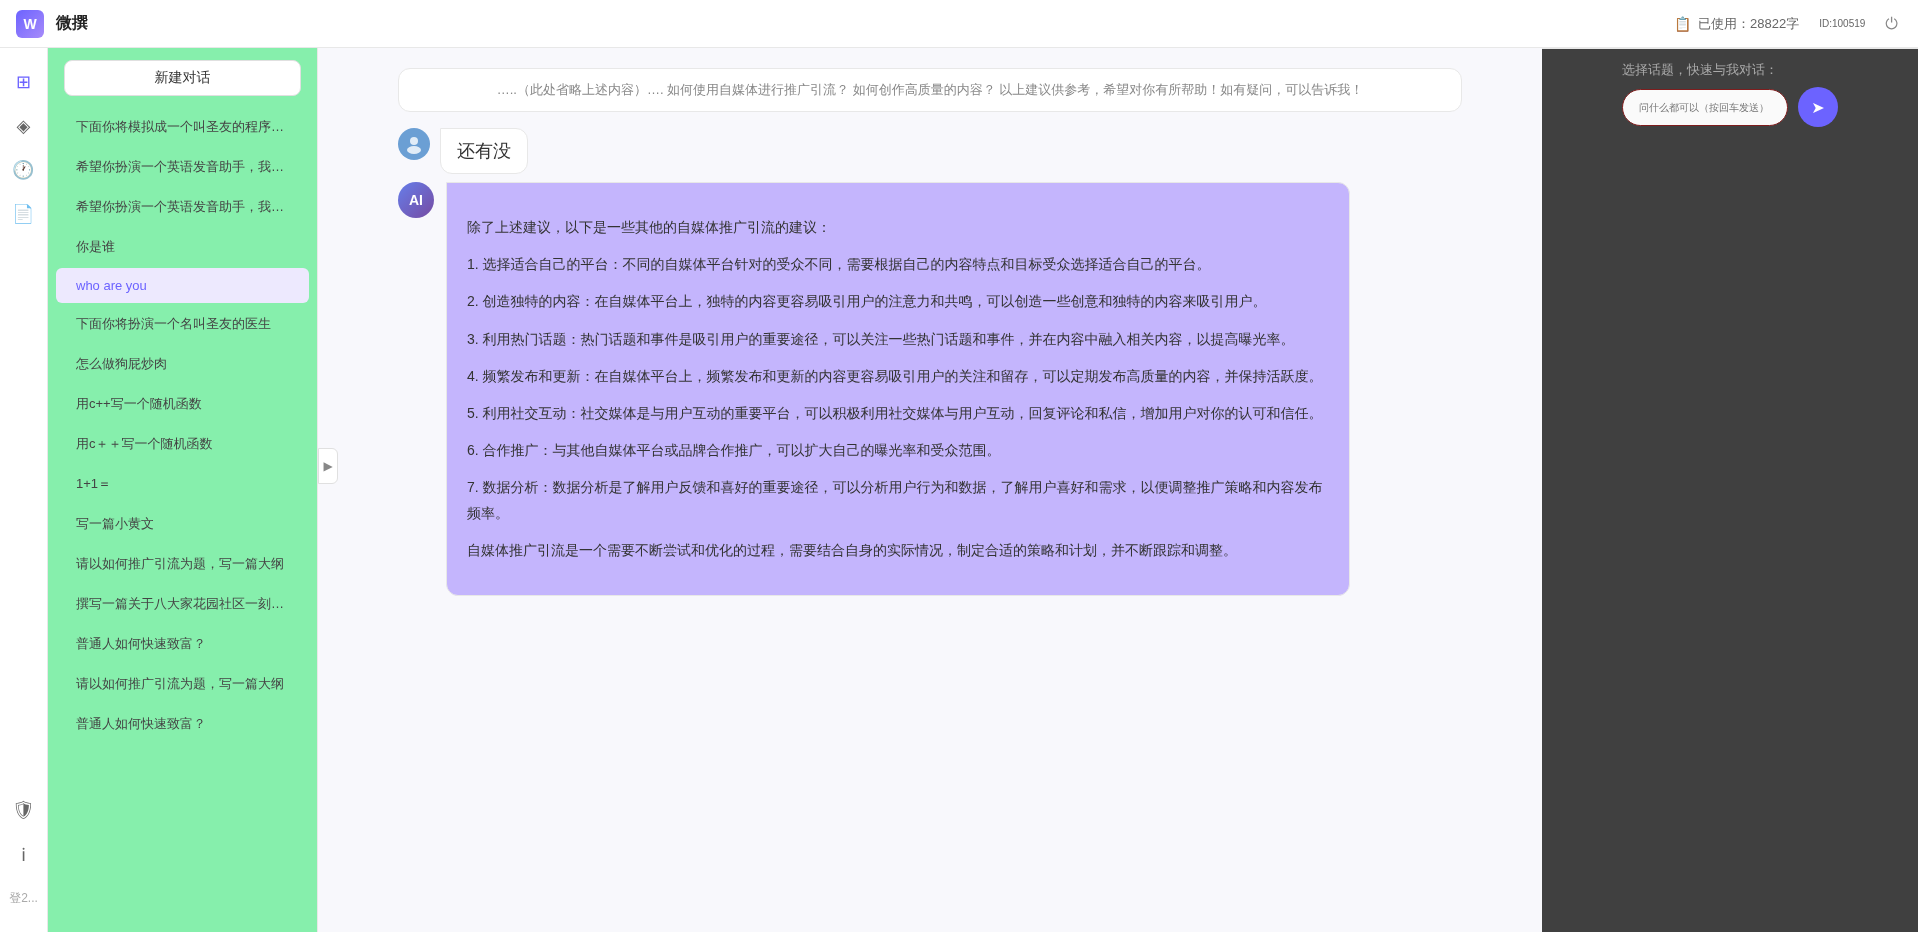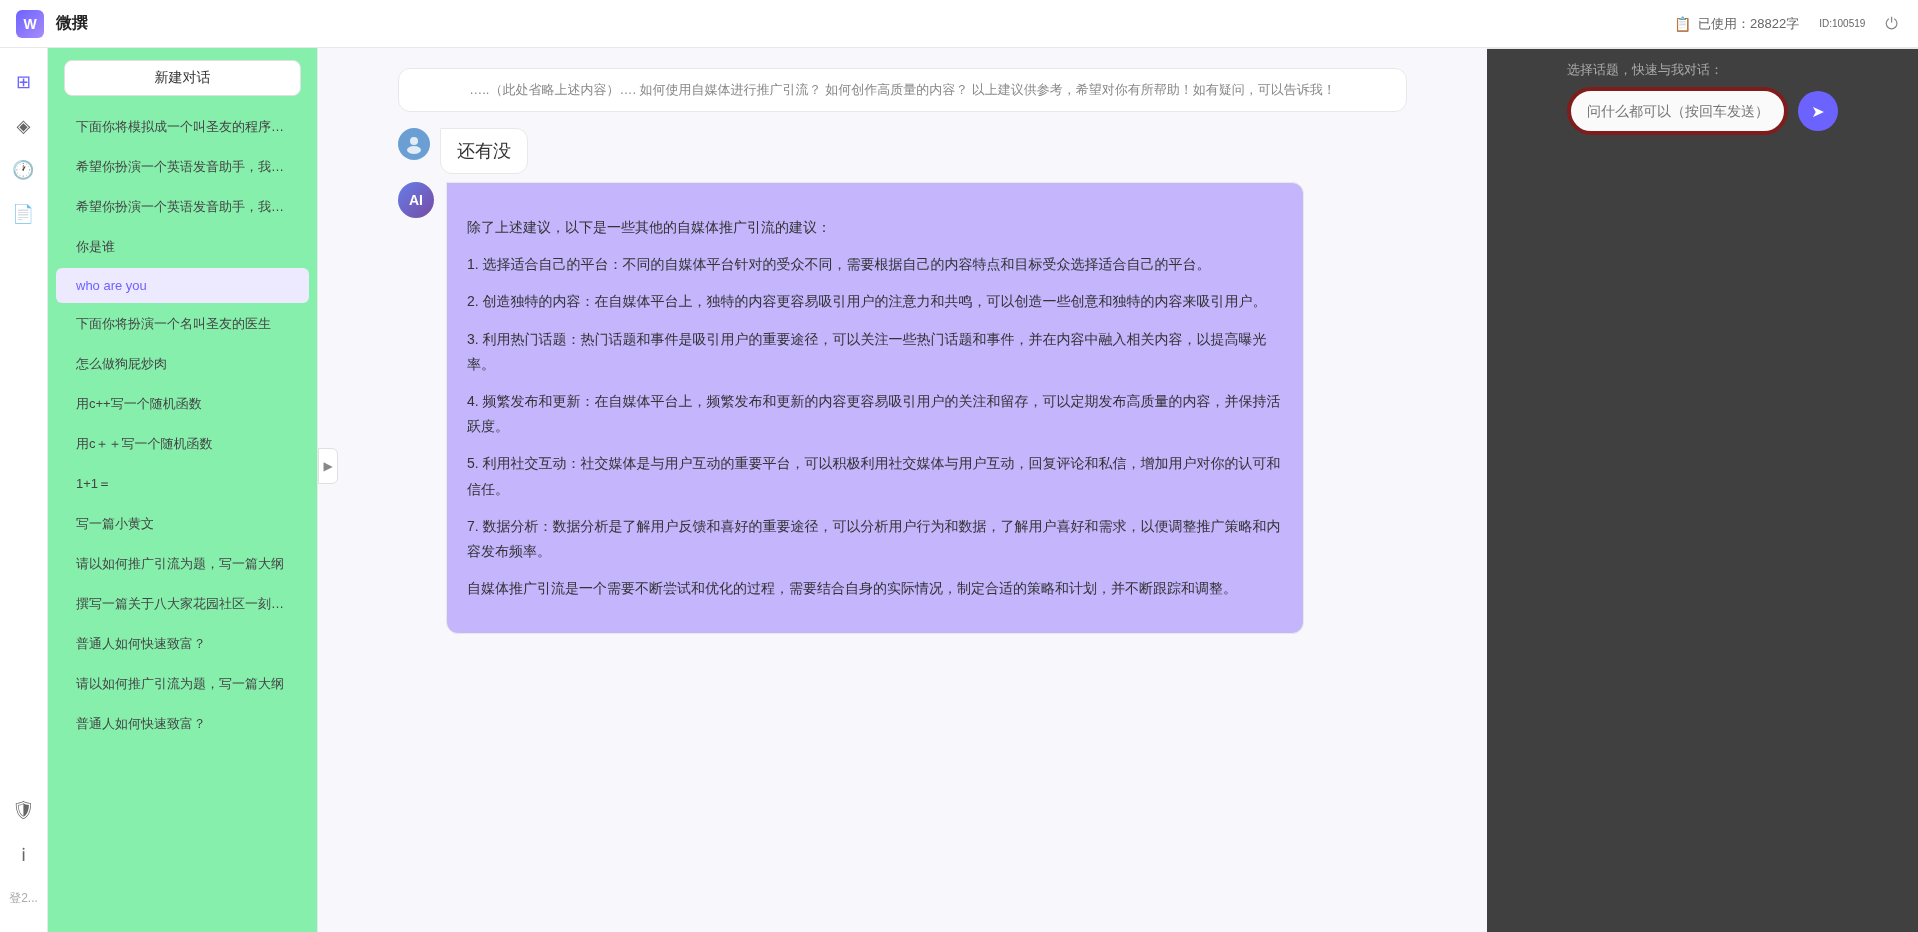--- a/index.html
+++ b/index.html
@@ -274,23 +274,23 @@
       margin-bottom: 8px;
     }
     .input-row {
       display: flex;
       align-items: center;
       gap: 10px;
     }
     .chat-input {
       flex: 1;
       padding: 12px 16px;
-      border: 4px solid #7f1d1d;
+      border: 1px solid #7f1d1d;
       border-radius: 24px;
-      font-size: 14px;
+      font-size: 10px;
       color: #999;
       outline: none;
       background: #fafafa;
     }
     .send-btn {
       width: 40px;
       height: 40px;
       border-radius: 50%;
       background: #6c63ff;
       border: none;
@@ -384,20 +384,21 @@
       <div class="ai-avatar">
         <span>AI</span>
       </div>
       <div class="ai-bubble">
         <p>除了上述建议，以下是一些其他的自媒体推广引流的建议：</p>
         <p>1. 选择适合自己的平台：不同的自媒体平台针对的受众不同，需要根据自己的内容特点和目标受众选择适合自己的平台。</p>
         <p>2. 创造独特的内容：在自媒体平台上，独特的内容更容易吸引用户的注意力和共鸣，可以创造一些创意和独特的内容来吸引用户。</p>
         <p>3. 利用热门话题：热门话题和事件是吸引用户的重要途径，可以关注一些热门话题和事件，并在内容中融入相关内容，以提高曝光率。</p>
         <p>4. 频繁发布和更新：在自媒体平台上，频繁发布和更新的内容更容易吸引用户的关注和留存，可以定期发布高质量的内容，并保持活跃度。</p>
         <p>5. 利用社交互动：社交媒体是与用户互动的重要平台，可以积极利用社交媒体与用户互动，回复评论和私信，增加用户对你的认可和信任。</p>
+        <p>6. 合作推广：与其他自媒体平台或品牌合作推广，可以扩大自己的曝光率和受众范围。</p>
         <p>7. 数据分析：数据分析是了解用户反馈和喜好的重要途径，可以分析用户行为和数据，了解用户喜好和需求，以便调整推广策略和内容发布频率。</p>
         <p>自媒体推广引流是一个需要不断尝试和优化的过程，需要结合自身的实际情况，制定合适的策略和计划，并不断跟踪和调整。</p>
       </div>
     </div>
 
   </div>
 
   <div class="bottom-area">
     <div class="quick-select">选择话题，快速与我对话：</div>
     <div class="input-row">

